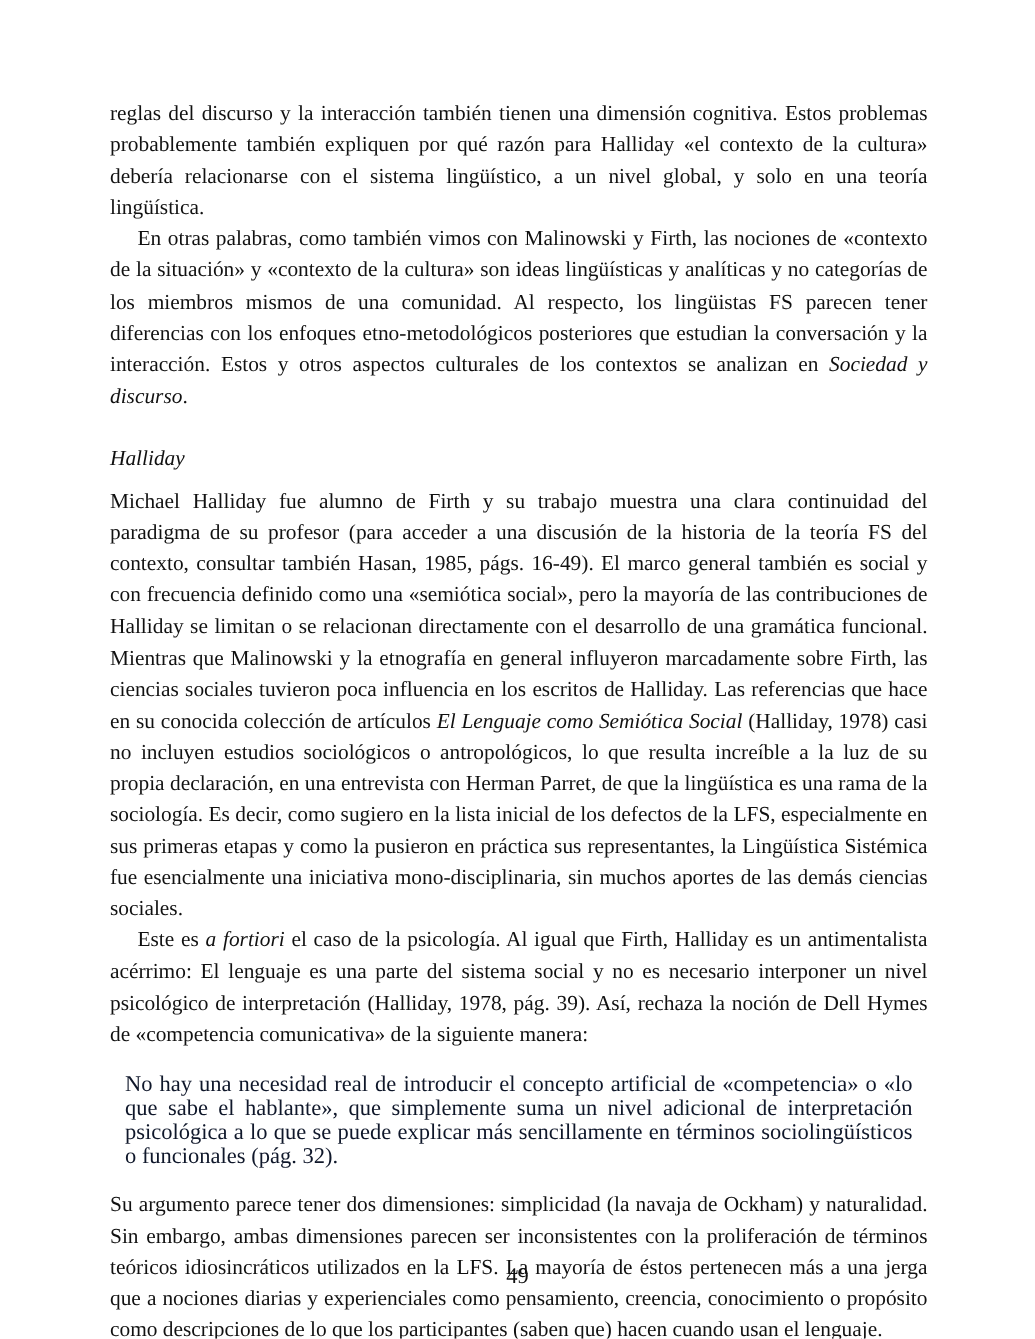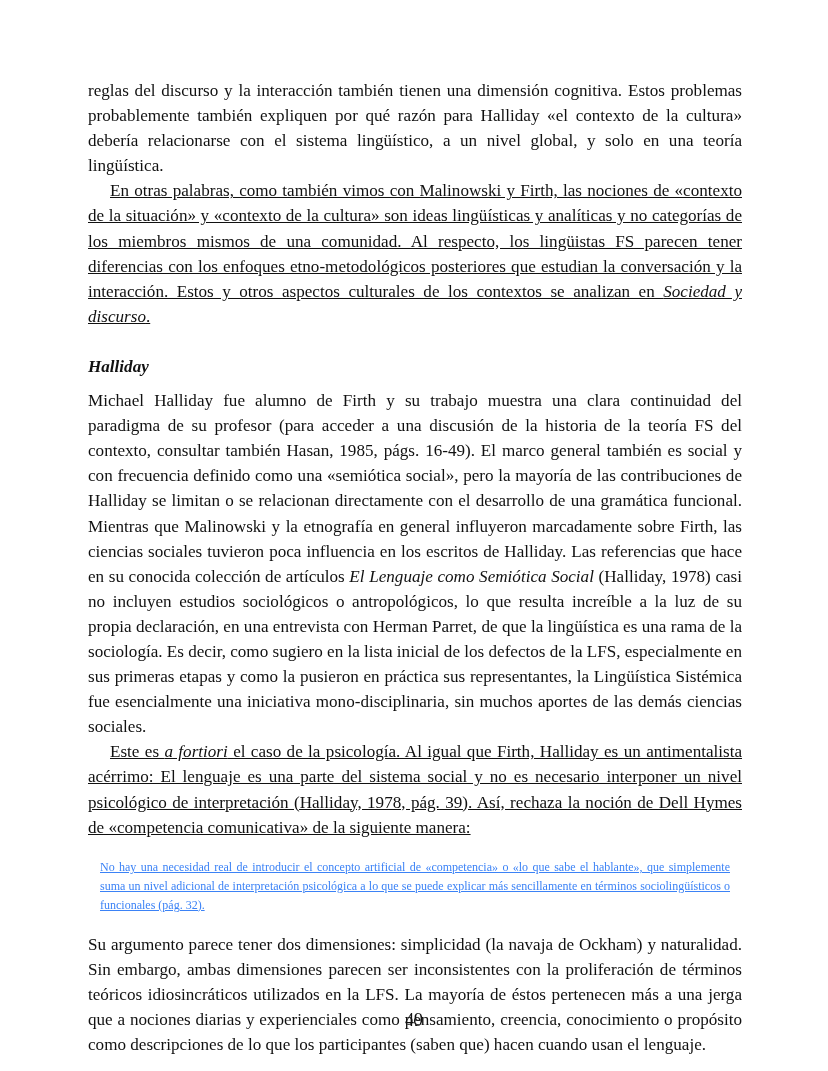--- a/index.html
+++ b/index.html
@@ -28,42 +28,40 @@
     margin: 0;
     font-size: 17.1px;
     line-height: 25.1px;
     text-align: justify;
     text-justify: inter-word;
     color: #111111;
     hyphens: none;
   }
   p.indent {
     text-indent: 22px;
-    text-decoration: underline;
   }
   .sec-heading {
     margin: 0;
     font-size: 17.1px;
     line-height: 25.1px;
     font-style: italic;
-    font-weight: bold;
+    font-weight: normal;
     text-align: left;
     color: #111111;
   }
   .gap-heading-top { height: 25px; }
   .gap-heading-bottom { height: 9px; }
   blockquote.quote {
     margin: 0;
     padding: 0 12px 0 12px;
-    font-size: 12px;
+    font-size: 18px;
     line-height: 19.0px;
     text-align: justify;
     text-justify: inter-word;
-    color: #3b82f6;
-    text-decoration: underline;
+    color: #0f172a;
   }
   .gap-quote-top { height: 18px; }
   .gap-quote-bottom { height: 17px; }
   .folio {
     position: absolute;
     left: 0;
     top: 1009px;
     width: 828px;
     text-align: center;
     font-size: 18px;

